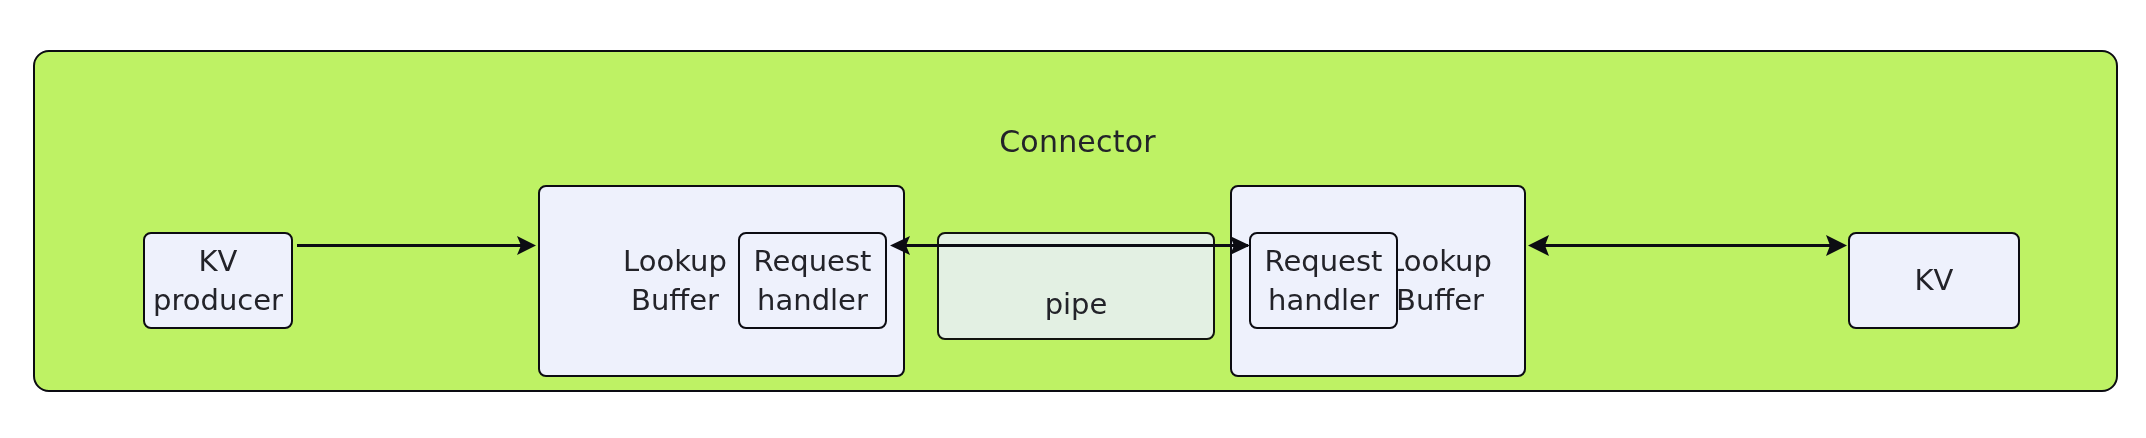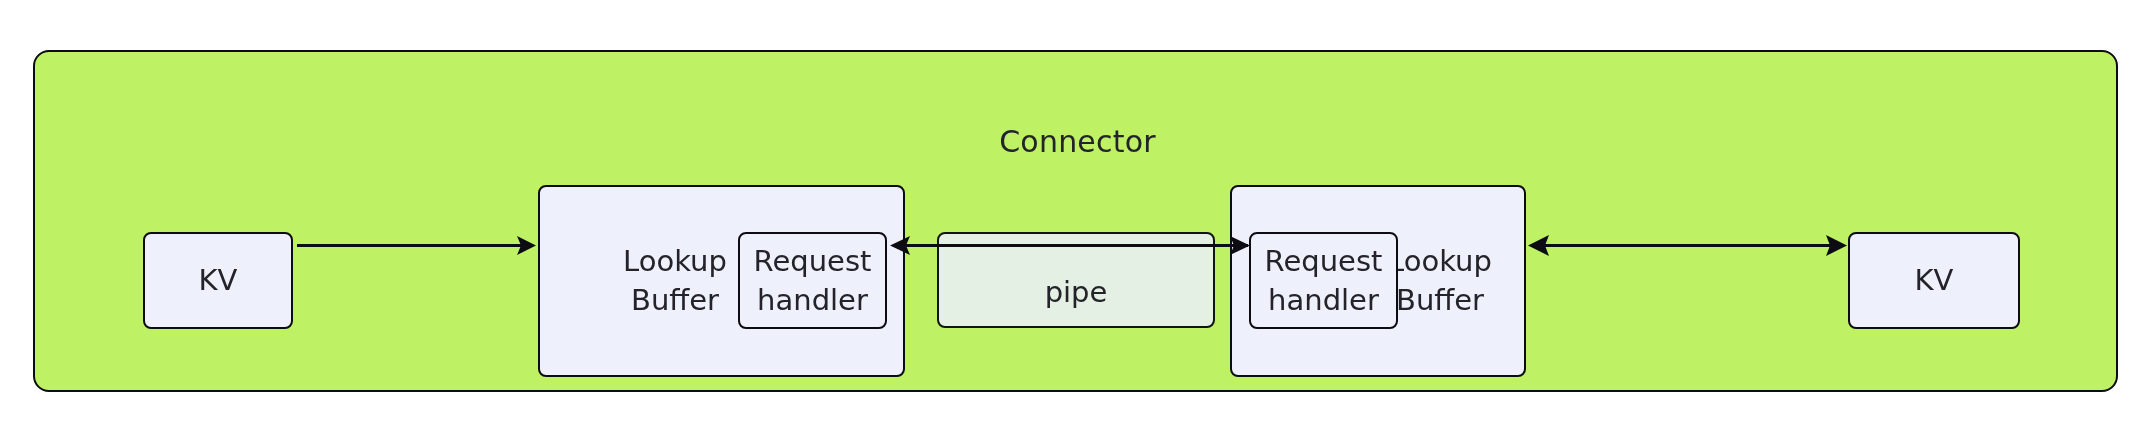--- a/index.html
+++ b/index.html
@@ -93,21 +93,21 @@
     width: 149px;
     height: 97px;
     z-index: 3;
   }
 
   
   .pipe {
     left: 937px;
     top: 196px;
     width: 278px;
-    height: 96px;
+    height: 108px;
     align-items: flex-end;
     padding-bottom: 14px;
     z-index: 1;
   }
 
   
   .lb-right {
     left: 1230px;
     top: 149px;
     width: 296px;
@@ -177,20 +177,21 @@
 
 <div id="stage">
 
   <div class="connector-box">
     <div class="connector-title">Connector</div>
   </div>
 
   <div class="node kv-producer">
     <div>
       <span>KV</span><br>
+      <span>producer</span>
     </div>
   </div>
 
   <div class="node lb-left">
     <div class="lb-left-label">
       <span>Lookup</span><br>
       <span>Buffer</span>
     </div>
   </div>
 

